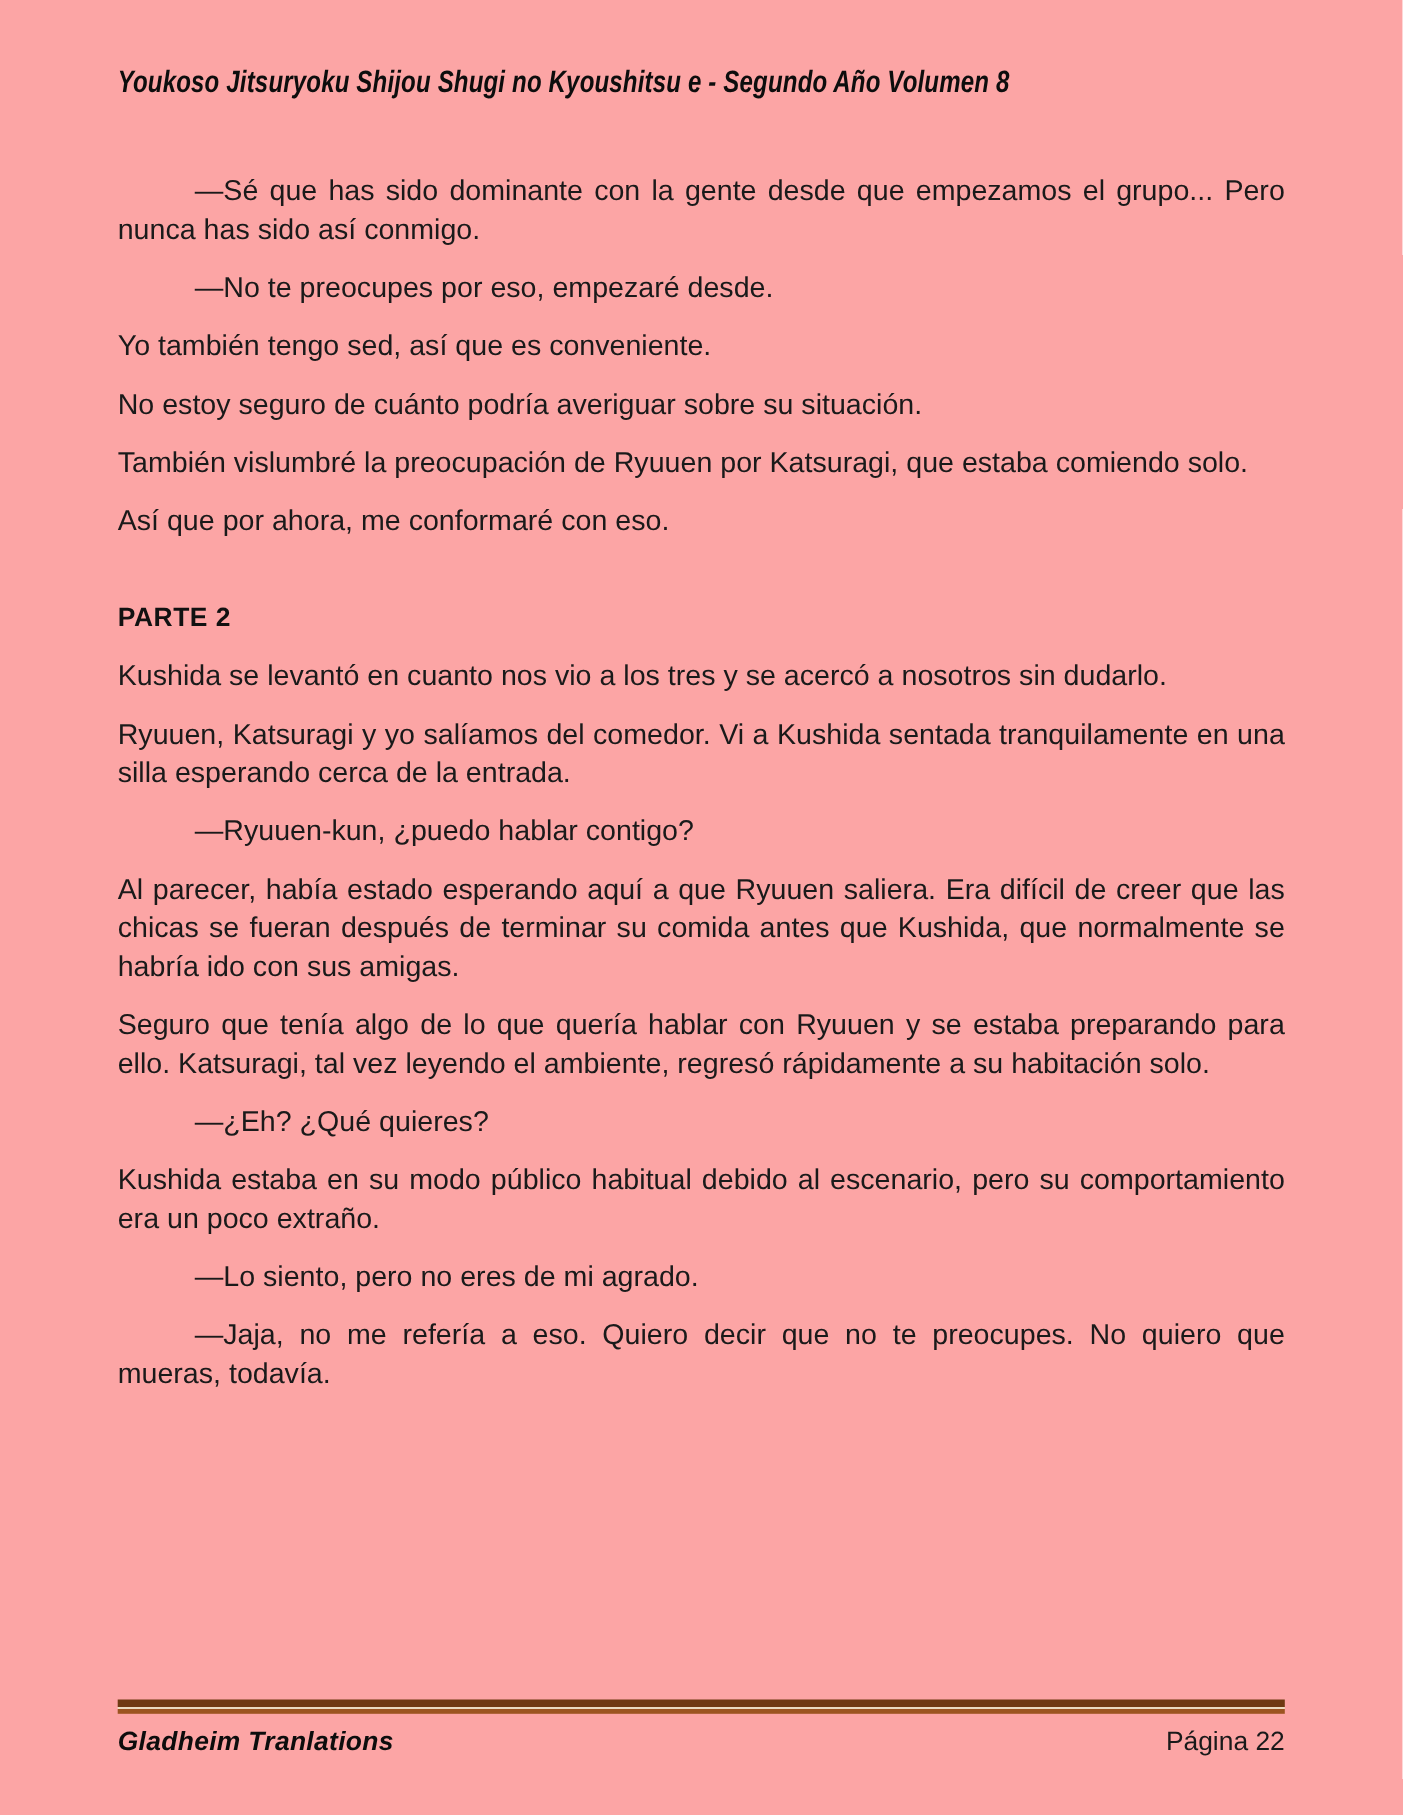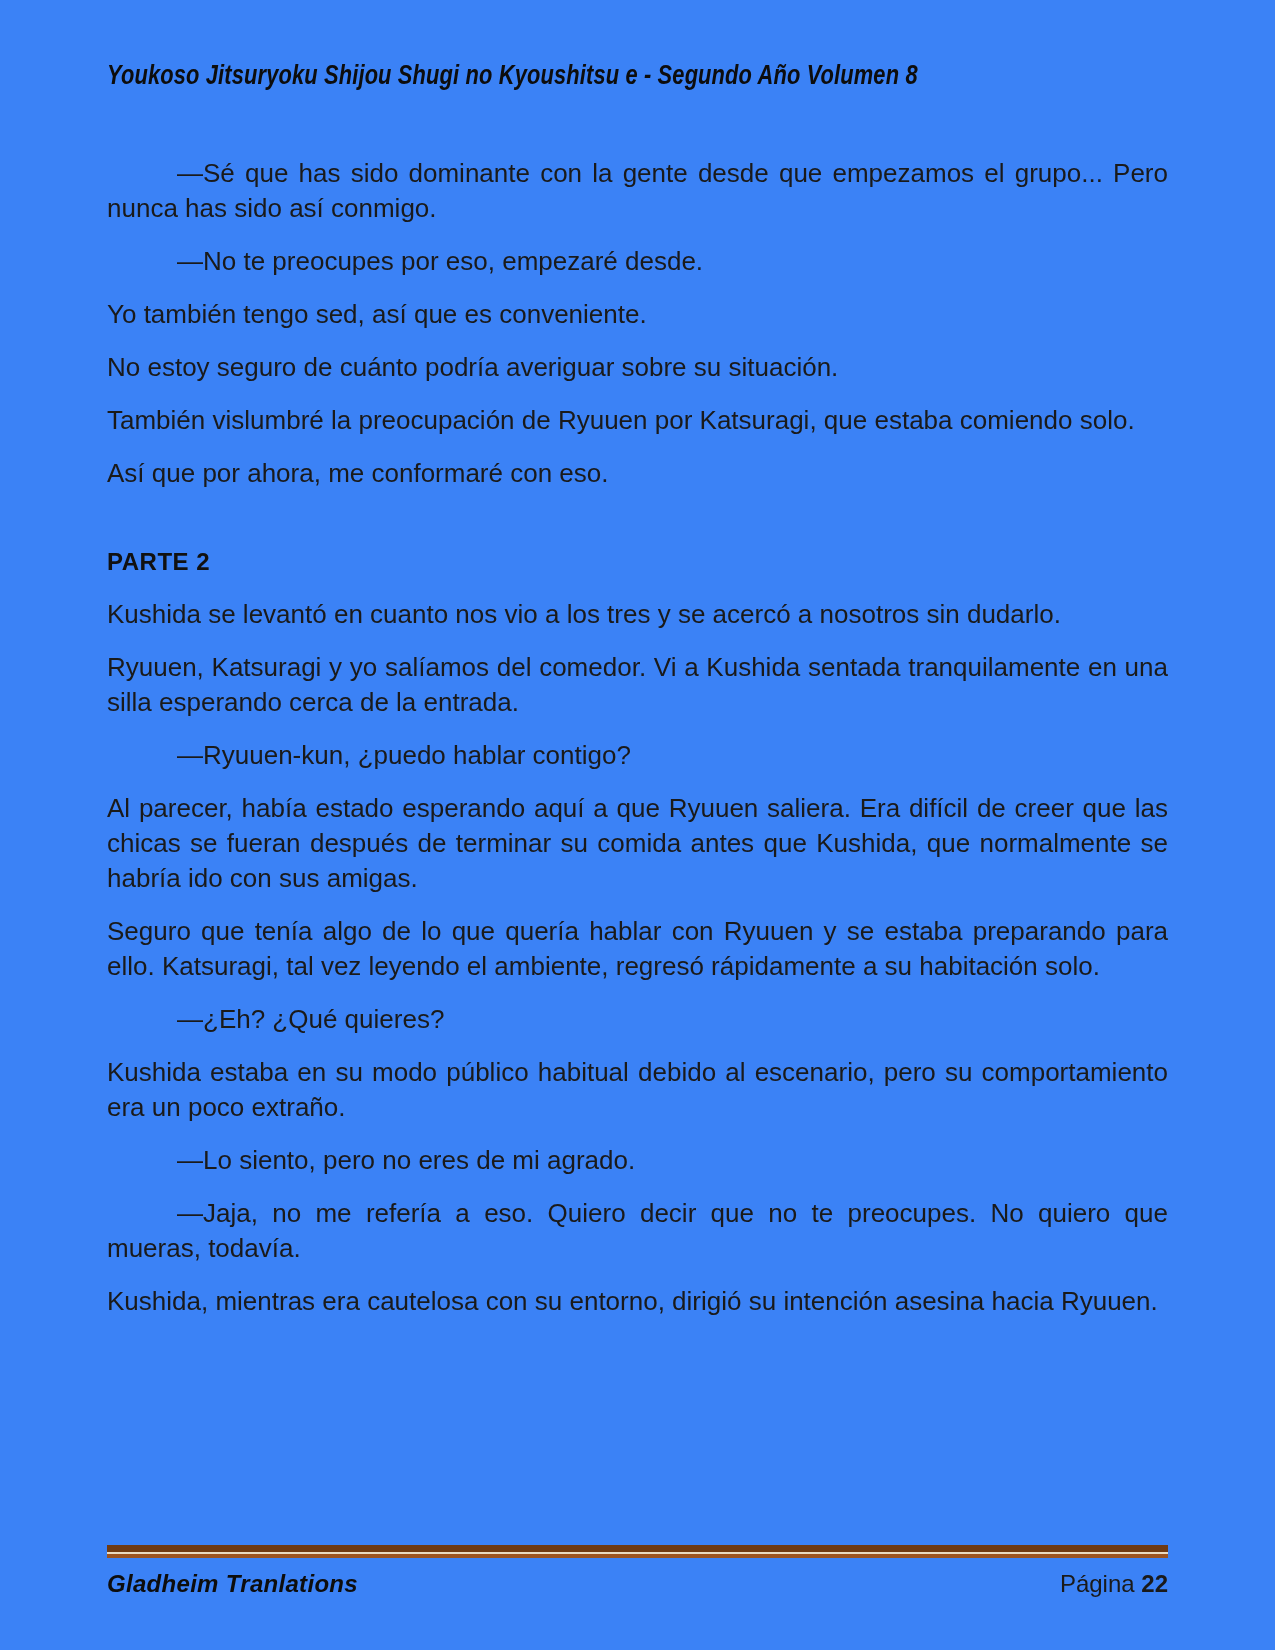--- a/index.html
+++ b/index.html
@@ -7,21 +7,21 @@
     padding: 0;
     background: #ffffff;
   }
   .page {
     position: relative;
     width: 1275px;
     height: 1650px;
     box-sizing: border-box;
     margin: 0 auto;
     padding: 60px 107px 0 107px;
-    background: #3b82f6;
+    background: #fca5a5;
     font-family: "Liberation Sans", sans-serif;
     color: #1a1a1a;
     overflow: hidden;
     display: flex;
     flex-direction: column;
   }
   .page-header {
     height: 32px;
     margin-bottom: 64px;
   }
@@ -82,21 +82,21 @@
     font-style: italic;
     font-size: 24px;
     letter-spacing: 0.3px;
     color: #0d0d0d;
   }
   .footer-page {
     font-size: 24px;
     color: #1a1a1a;
   }
   .footer-page .num {
-    font-weight: 700;
+    font-weight: 400;
     text-align: right;
   }
 </style>
 </head>
 <body>
 
 <div class="page">
 
   <header class="page-header">
     <span class="header-title">Youkoso Jitsuryoku Shijou Shugi no Kyoushitsu e - Segundo Año Volumen 8</span>
@@ -114,21 +114,20 @@
 
     <p class="para">Kushida se levantó en cuanto nos vio a los tres y se acercó a nosotros sin dudarlo.</p>
     <p class="para">Ryuuen, Katsuragi y yo salíamos del comedor. Vi a Kushida sentada tranquilamente en una silla esperando cerca de la entrada.</p>
     <p class="para dialogue">—Ryuuen-kun, ¿puedo hablar contigo?</p>
     <p class="para">Al parecer, había estado esperando aquí a que Ryuuen saliera. Era difícil de creer que las chicas se fueran después de terminar su comida antes que Kushida, que normalmente se habría ido con sus amigas.</p>
     <p class="para">Seguro que tenía algo de lo que quería hablar con Ryuuen y se estaba preparando para ello. Katsuragi, tal vez leyendo el ambiente, regresó rápidamente a su habitación solo.</p>
     <p class="para dialogue">—¿Eh? ¿Qué quieres?</p>
     <p class="para">Kushida estaba en su modo público habitual debido al escenario, pero su comportamiento era un poco extraño.</p>
     <p class="para dialogue">—Lo siento, pero no eres de mi agrado.</p>
     <p class="para dialogue">—Jaja, no me refería a eso. Quiero decir que no te preocupes. No quiero que mueras, todavía.</p>
-    <p class="para">Kushida, mientras era cautelosa con su entorno, dirigió su intención asesina hacia Ryuuen.</p>
   </main>
 
   <footer class="page-footer">
     <div class="footer-rule"></div>
     <div class="footer-row">
       <span class="footer-brand">Gladheim Tranlations</span>
       <span class="footer-page"><span>Página</span> <span class="num">22</span></span>
     </div>
   </footer>
 

